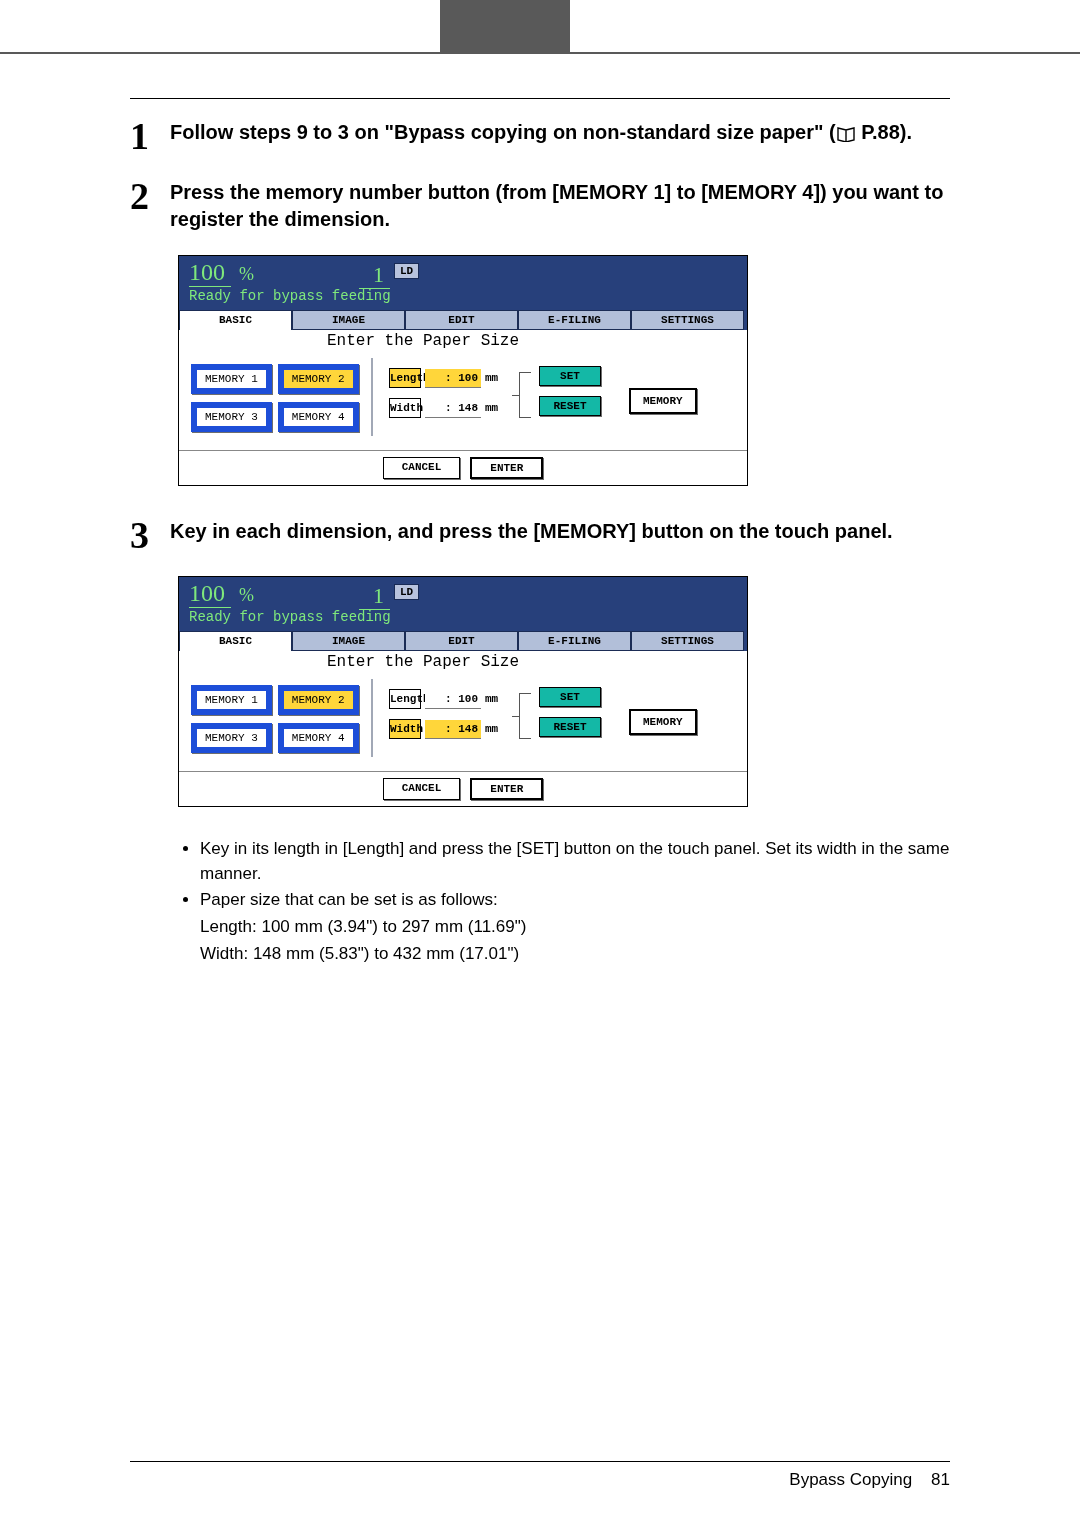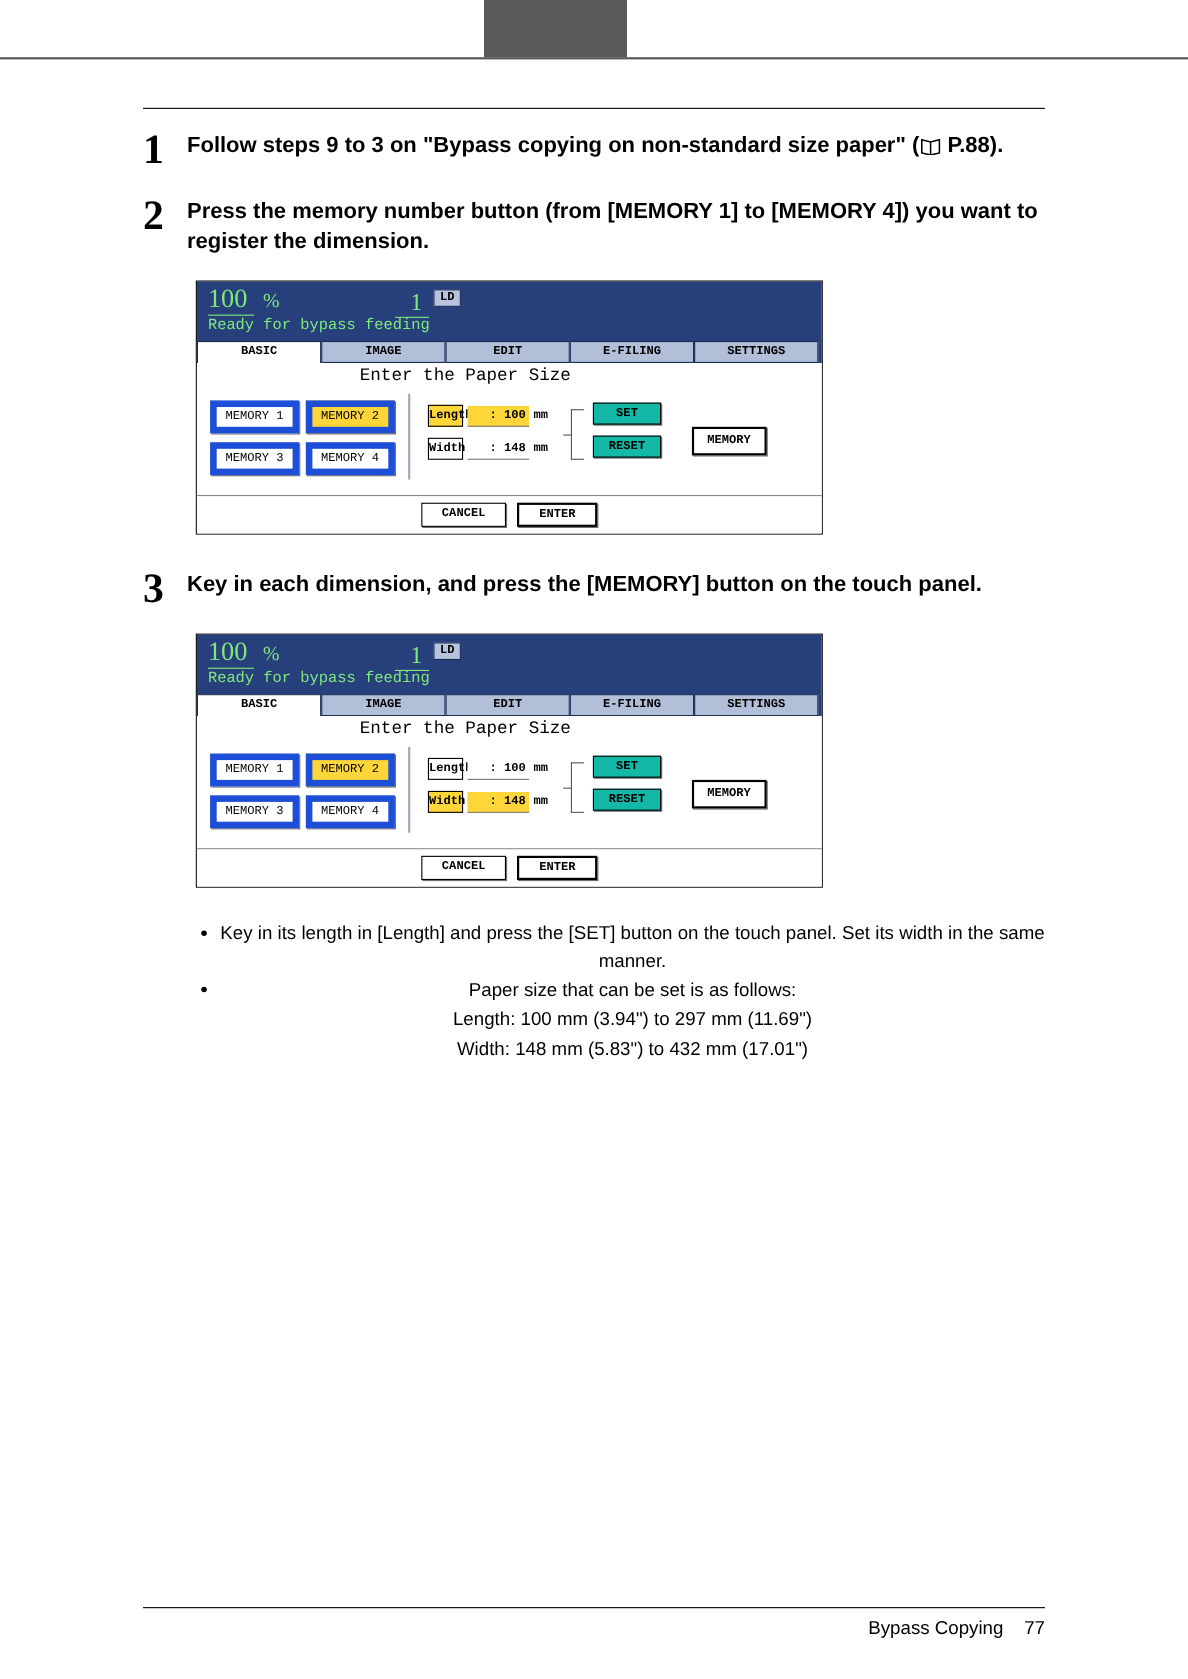--- a/index.html
+++ b/index.html
@@ -263,21 +263,20 @@
     font-weight: bold;
     border: 1px solid #000;
     background: #fff;
     padding: 3px 18px;
     box-shadow: 1px 1px 0 #6e6e6e;
   }
   .ft-btn.enter { border: 2px solid #000; }
   .bullets {
     margin-left: 48px;
     margin-top: 28px;
-    text-align: center;
   }
   .bullets li {
     font-size: 17px;
     line-height: 1.45;
     list-style: disc;
     margin-left: 22px;
     margin-bottom: 2px;
   }
   .bullets .sub {
     list-style: none;
@@ -439,15 +438,15 @@
     <li>Paper size that can be set is as follows:</li>
     <li class="sub">Length: 100 mm (3.94") to 297 mm (11.69")</li>
     <li class="sub">Width: 148 mm (5.83") to 432 mm (17.01")</li>
   </ul>
 </div>
 
 <div class="footer">
   <div class="footer-rule"></div>
   <div class="footer-text">
     <span>Bypass Copying</span>&nbsp;&nbsp;&nbsp;
-    <span>77</span>
+    <span>81</span>
   </div>
 </div>
 
 </body></html>

